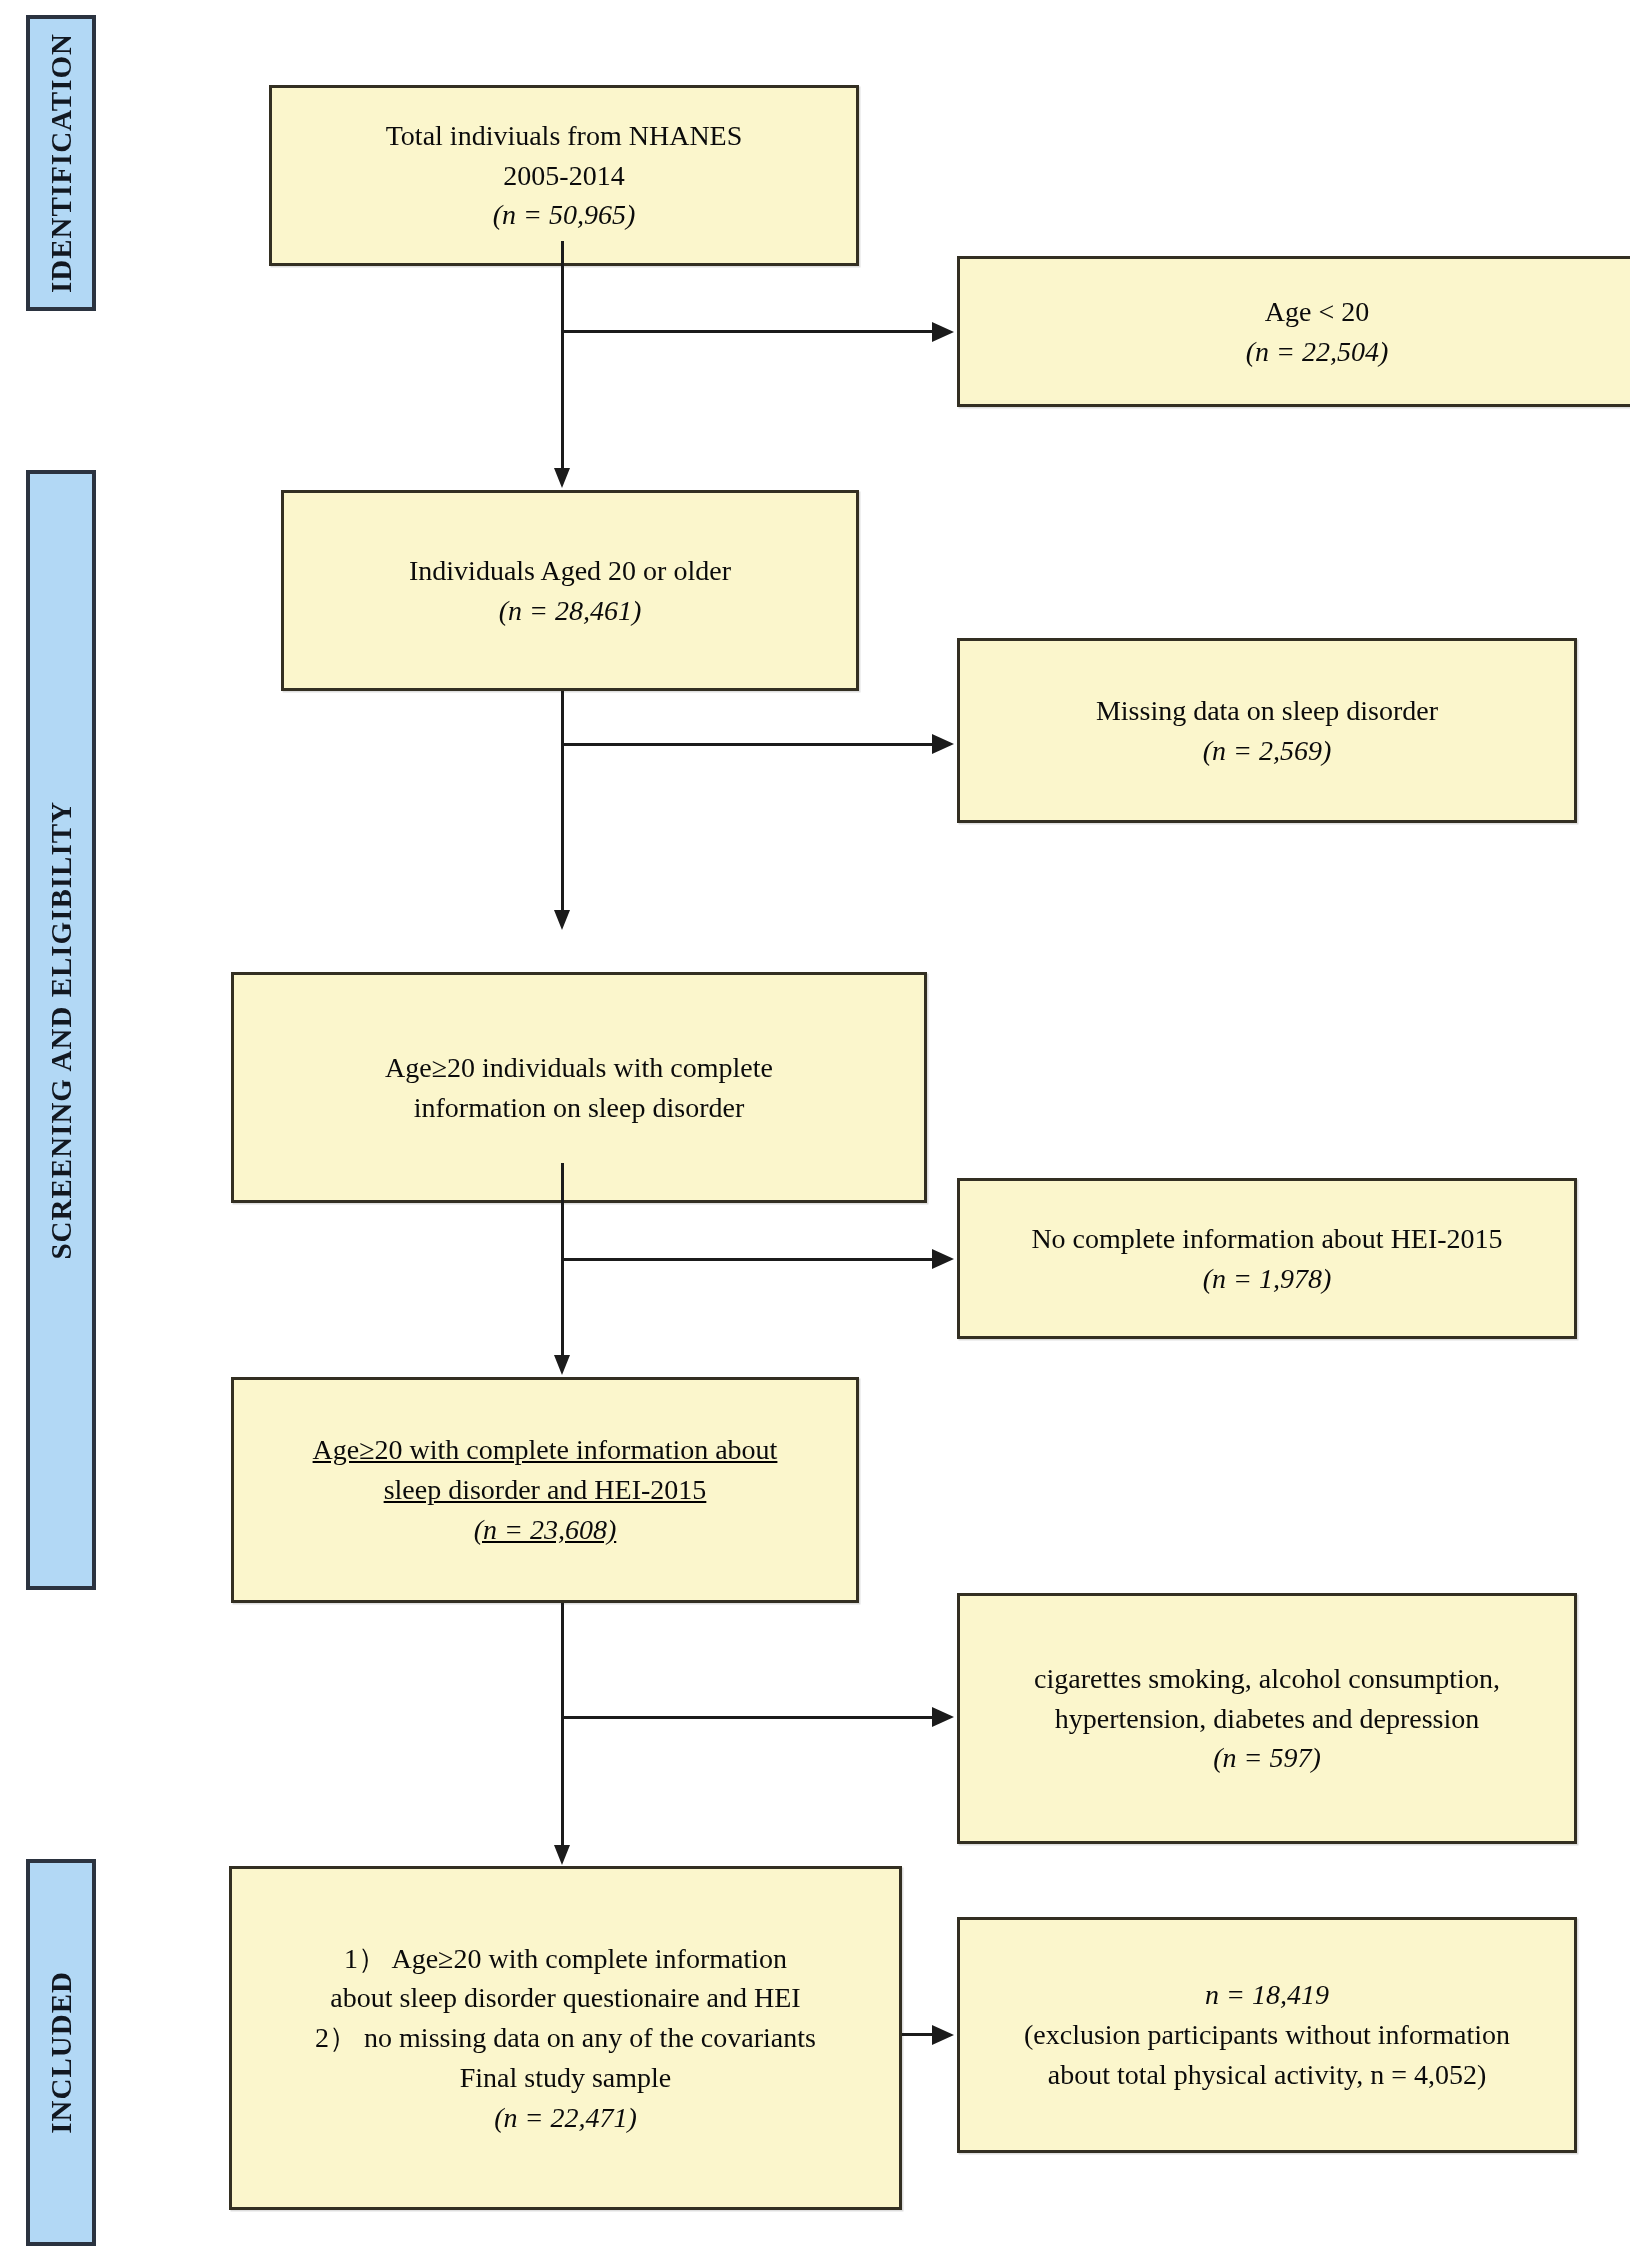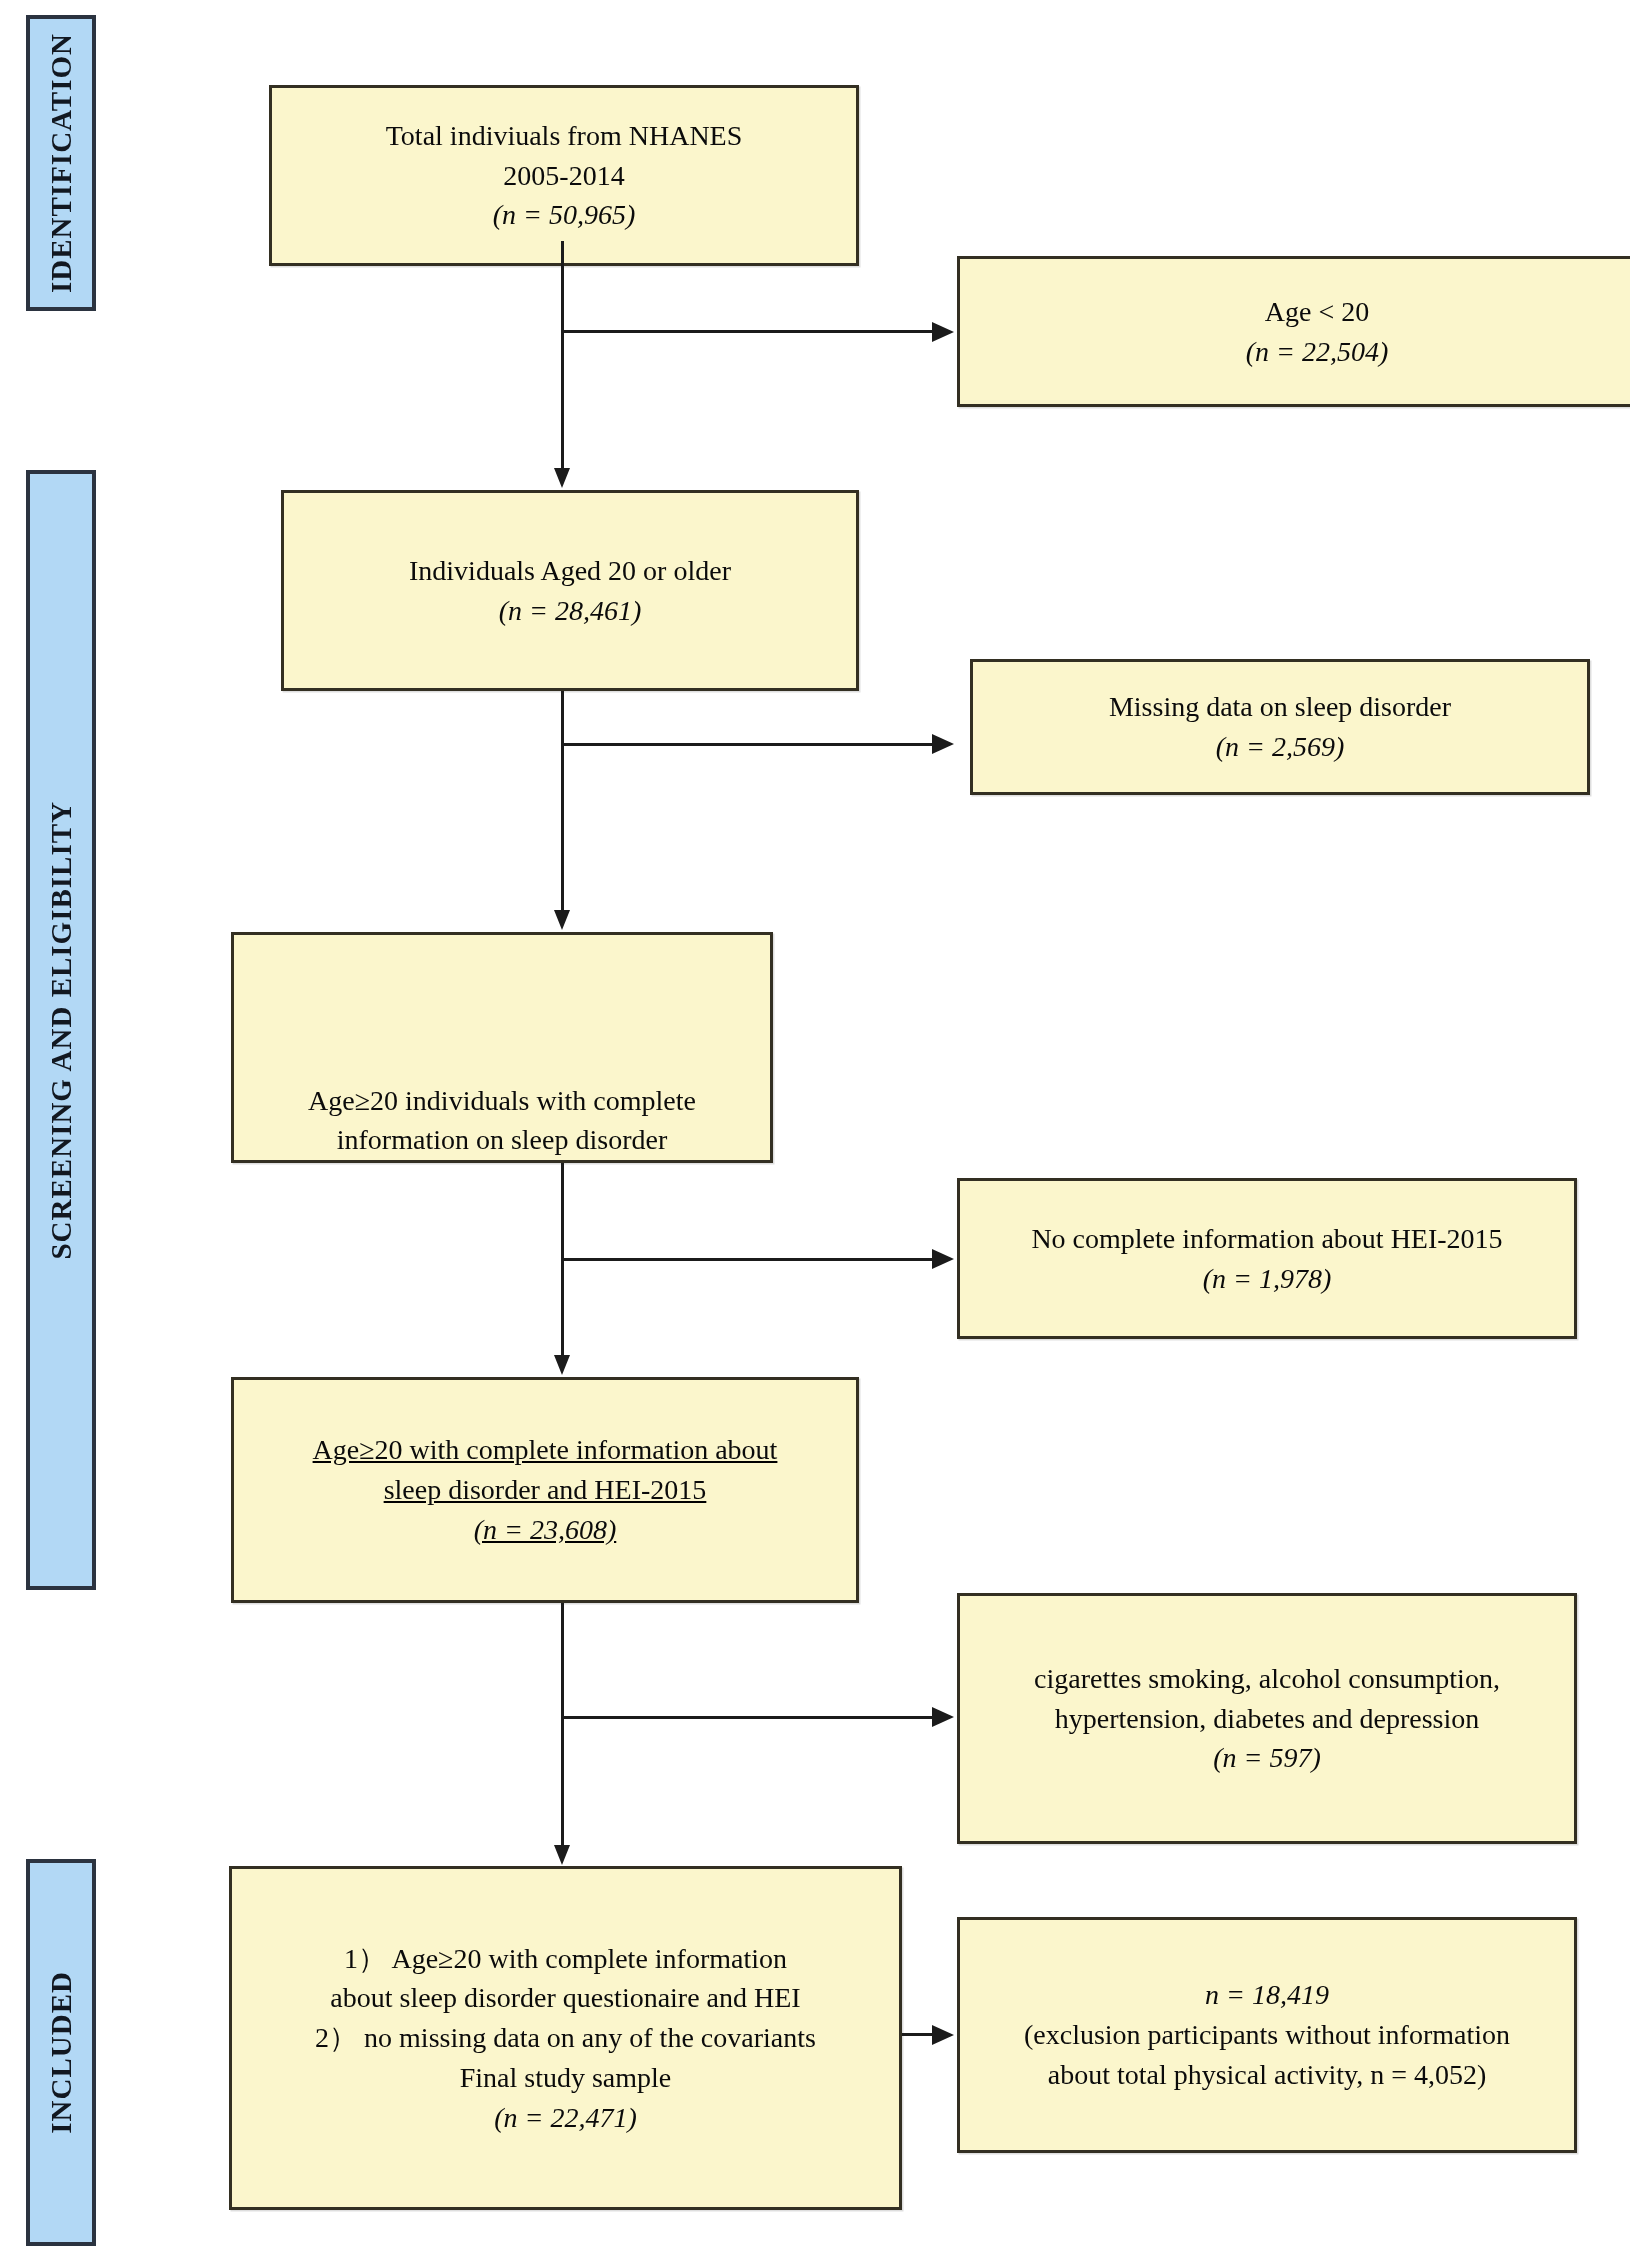--- a/index.html
+++ b/index.html
@@ -112,21 +112,21 @@
     </div>
   </div>
 
   <div class="flow-box" style="left:281px; top:490px; width:578px; height:201px;">
     <div class="flow-text">
       <div>Individuals Aged 20 or older</div>
       <div class="n-italic">(n = 28,461)</div>
     </div>
   </div>
 
-  <div class="flow-box" style="left:231px; top:932px; width:542px; height:231px;align-items:flex-end;">
+  <div class="flow-box" style="left:231px; top:972px; width:696px; height:231px;">
     <div class="flow-text">
       <div>Age≥20 individuals with complete</div>
       <div>information on sleep disorder</div>
     </div>
   </div>
 
   <div class="flow-box" style="left:231px; top:1377px; width:628px; height:226px;text-decoration:underline;">
     <div class="flow-text">
       <div>Age≥20 with complete information about</div>
       <div>sleep disorder and HEI-2015</div>
@@ -144,21 +144,21 @@
     </div>
   </div>
 
   <div class="flow-box" style="left:957px; top:256px; width:720px; height:151px;">
     <div class="flow-text">
       <div>Age &lt; 20</div>
       <div class="n-italic">(n = 22,504)</div>
     </div>
   </div>
 
-  <div class="flow-box" style="left:957px; top:659px; width:620px; height:136px;margin-left:13px;">
+  <div class="flow-box" style="left:957px; top:638px; width:620px; height:185px;">
     <div class="flow-text">
       <div>Missing data on sleep disorder</div>
       <div class="n-italic">(n = 2,569)</div>
     </div>
   </div>
 
   <div class="flow-box" style="left:957px; top:1178px; width:620px; height:161px;">
     <div class="flow-text">
       <div>No complete information about HEI-2015</div>
       <div class="n-italic">(n = 1,978)</div>

